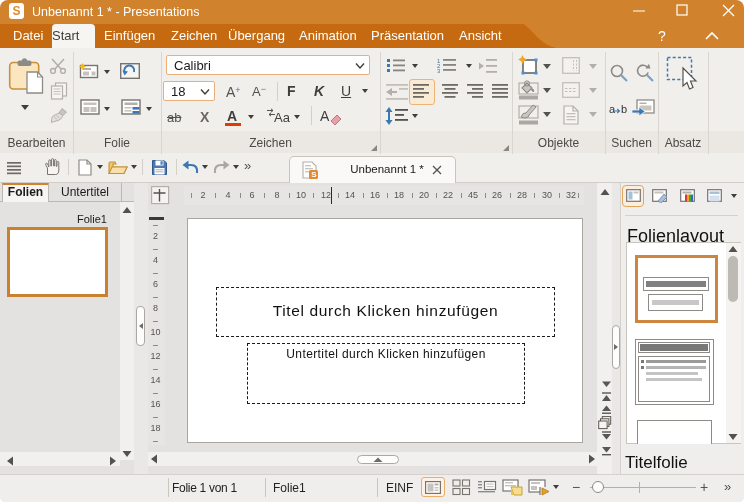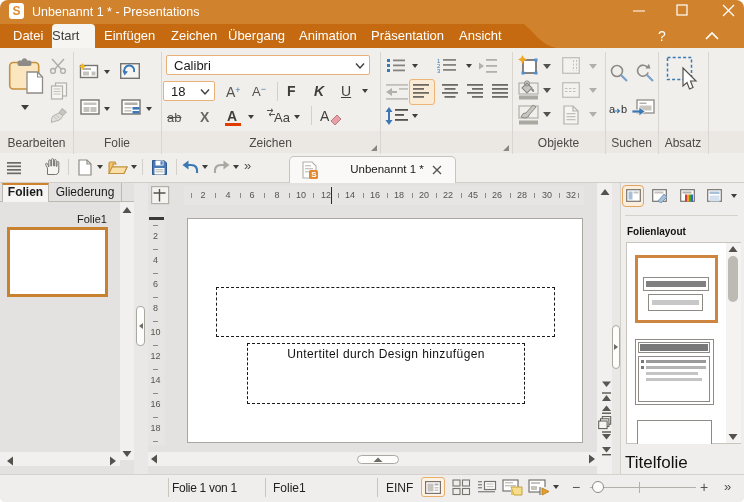--- a/index.html
+++ b/index.html
@@ -343,21 +343,21 @@
  <line x1="2" y1="2" x2="10" y2="10" stroke="#55524E" stroke-width="1.3"></line>
  <line x1="10" y1="2" x2="2" y2="10" stroke="#55524E" stroke-width="1.3"></line>
 </svg>
 
 <div class="ab" style="left:0;top:183px;width:744px;height:291px;background:#E3E2E0"></div>
 
 <div class="ab" style="left:0;top:183px;width:134px;height:291px;background:#E3E2E0"></div>
 <div class="ab" style="left:0;top:201px;width:134px;height:1px;background:#BBB7B1"></div>
 <div class="ab" style="left:2px;top:183px;width:47px;height:19px;background:#F7F5F3;border-top:2px solid #D0822C;border-left:1px solid #BBB7B1;border-right:1px solid #BBB7B1;box-sizing:border-box"></div>
 <div class="ab" style="left:2px;top:184px;width:47px;text-align:center;font-size:12px;font-weight:bold;color:#1a1a1a;line-height:17px">Folien</div>
-<div class="ab" style="left:49px;top:184px;width:72px;text-align:center;font-size:12px;color:#1a1a1a;line-height:17px">Gliederung</div>
+<div class="ab" style="left:49px;top:184px;width:72px;text-align:center;font-size:12px;color:#1a1a1a;line-height:17px">Untertitel</div>
 <div class="ab" style="left:121px;top:183px;width:1px;height:18px;background:#BBB7B1"></div>
 <div class="ab" style="left:48px;top:213px;width:59px;text-align:right;font-size:11px;color:#1a1a1a">Folie1</div>
 <div class="ab" style="left:7px;top:227px;width:101px;height:70px;background:#fff;border:3px solid #C8812E;box-sizing:border-box"></div>
 
 <div class="ab" style="left:120px;top:202px;width:14px;height:258px;background:#F1F0EE"></div>
 <svg class="ab" style="left:122px;top:206px" width="10" height="9">
       <path d="M5 1 L9.5 7 L0.5 7 Z" fill="#55524E"></path>
     </svg>
 <svg class="ab" style="left:122px;top:449px" width="10" height="9">
       <path d="M5 8 L9.5 2 L0.5 2 Z" fill="#55524E"></path>
@@ -438,22 +438,23 @@
       <span class="ab" style="left:5px;top:135.0px;width:5px;height:1px;background:#8E8B86"></span>
       <span class="ab" style="left:5px;top:159.0px;width:5px;height:1px;background:#8E8B86"></span>
       <span class="ab" style="left:5px;top:183.0px;width:5px;height:1px;background:#8E8B86"></span>
       <span class="ab" style="left:5px;top:207.0px;width:5px;height:1px;background:#8E8B86"></span>
       <span class="ab" style="left:5px;top:231.0px;width:5px;height:1px;background:#8E8B86"></span>
     </div>
 <div class="ab" style="left:149px;top:217px;width:15px;height:3px;background:#3a3a3a"></div>
 
 <div class="ab" style="left:187px;top:218px;width:396px;height:225px;background:#fff;border:1px solid #A9A6A1;box-sizing:border-box"></div>
 <div class="ab" style="left:216px;top:287px;width:339px;height:50px;border:1px dashed #1a1a1a;box-sizing:border-box"></div>
+<div class="ab" style="left:216px;top:302px;width:339px;text-align:center;font-size:15.5px;color:#111;letter-spacing:0.65px">Titel durch Klicken hinzufügen</div>
 <div class="ab" style="left:247px;top:343px;width:278px;height:61px;border:1px dashed #1a1a1a;box-sizing:border-box"></div>
-<div class="ab" style="left:247px;top:347px;width:278px;text-align:center;font-size:12px;color:#111;letter-spacing:0.4px">Untertitel durch Design hinzufügen</div>
+<div class="ab" style="left:247px;top:347px;width:278px;text-align:center;font-size:12px;color:#111;letter-spacing:0.4px">Untertitel durch Klicken hinzufügen</div>
 
 <div class="ab" style="left:597px;top:183px;width:15px;height:291px;background:#F1F0EE"></div>
 <svg class="ab" style="left:600px;top:188px" width="10" height="9">
       <path d="M5 1 L9.5 7 L0.5 7 Z" fill="#55524E"></path>
     </svg>
 <svg class="ab" style="left:601px;top:380px" width="11" height="8">
       <path d="M5.5 7 L10 1.5 L1 1.5 Z" fill="#5A5752"></path>
     </svg>
 <svg class="ab" style="left:601px;top:392px" width="11" height="11">
       <rect x="1" y="0.3" width="9" height="1.4" fill="#5A5752"></rect>
@@ -515,21 +516,21 @@
       <rect x="9" y="5.5" width="2" height="7" fill="#3CA83C"></rect>
       <rect x="11" y="5.5" width="2" height="7" fill="#3C64C8"></rect>
 </svg>
 <svg class="ab" style="left:707px;top:189px" width="16" height="14">
  <rect x="0.7" y="0.7" width="13.6" height="11.6" fill="#fff" stroke="#77746F" stroke-width="1.2"></rect>
  <rect x="2.5" y="2.5" width="10" height="2.5" fill="#A8BFDA"></rect>
  <rect x="2.5" y="6.5" width="10" height="6" fill="#D4E0EE"></rect>
 </svg>
 <div class="vd" style="left:731px;top:194px"></div>
 <div class="ab" style="left:625px;top:215px;width:113px;height:1px;background:#D5D1CB"></div>
-<div class="ab" style="left:627px;top:226px;font-size:10px;font-weight:bold;color:#111">Folienlayout</div>
+<div class="ab" style="left:627px;top:226px;font-size:18px;font-weight:normal;color:#111">Folienlayout</div>
 
 <div class="ab" style="left:626px;top:242px;width:115px;height:202px;background:#fff;border:1px solid #C9C5BF;border-right:none;box-sizing:border-box"></div>
 <div class="ab" style="left:726px;top:243px;width:15px;height:200px;background:#F4F3F2"></div>
 <svg class="ab" style="left:728px;top:245px" width="10" height="9">
       <path d="M5 1 L9.5 7 L0.5 7 Z" fill="#55524E"></path>
     </svg>
 <div class="ab" style="left:728px;top:256px;width:10px;height:46px;background:#BDB9B3;border-radius:5px"></div>
 <svg class="ab" style="left:728px;top:432px" width="10" height="9">
       <path d="M5 8 L9.5 2 L0.5 2 Z" fill="#55524E"></path>
     </svg>

